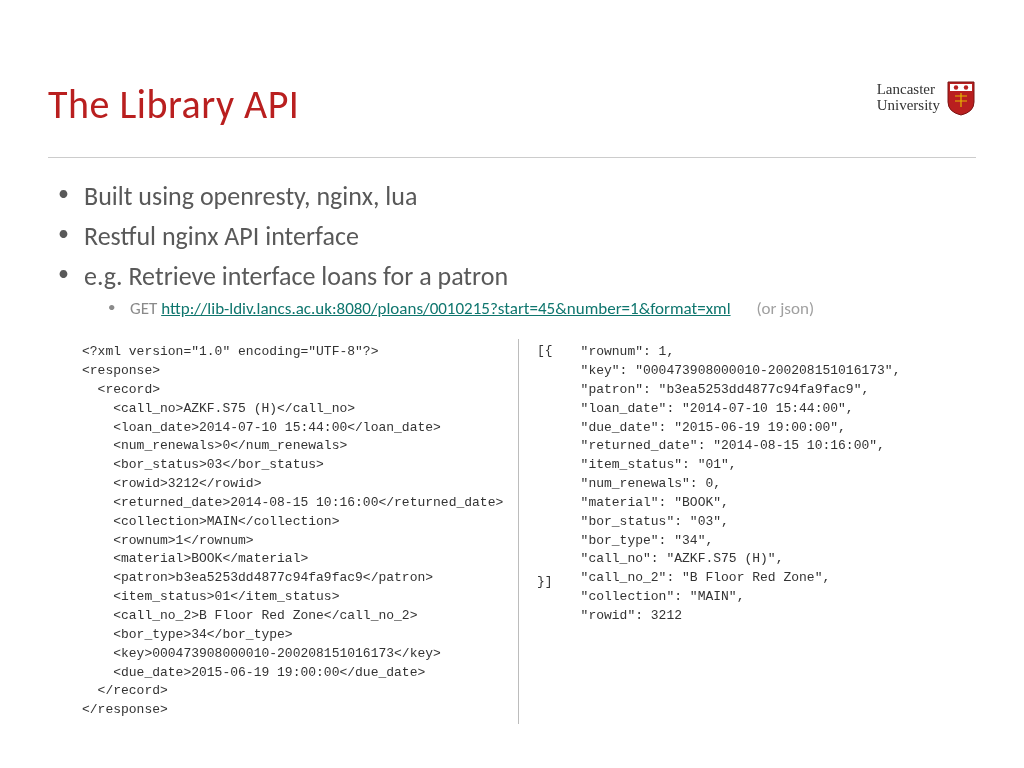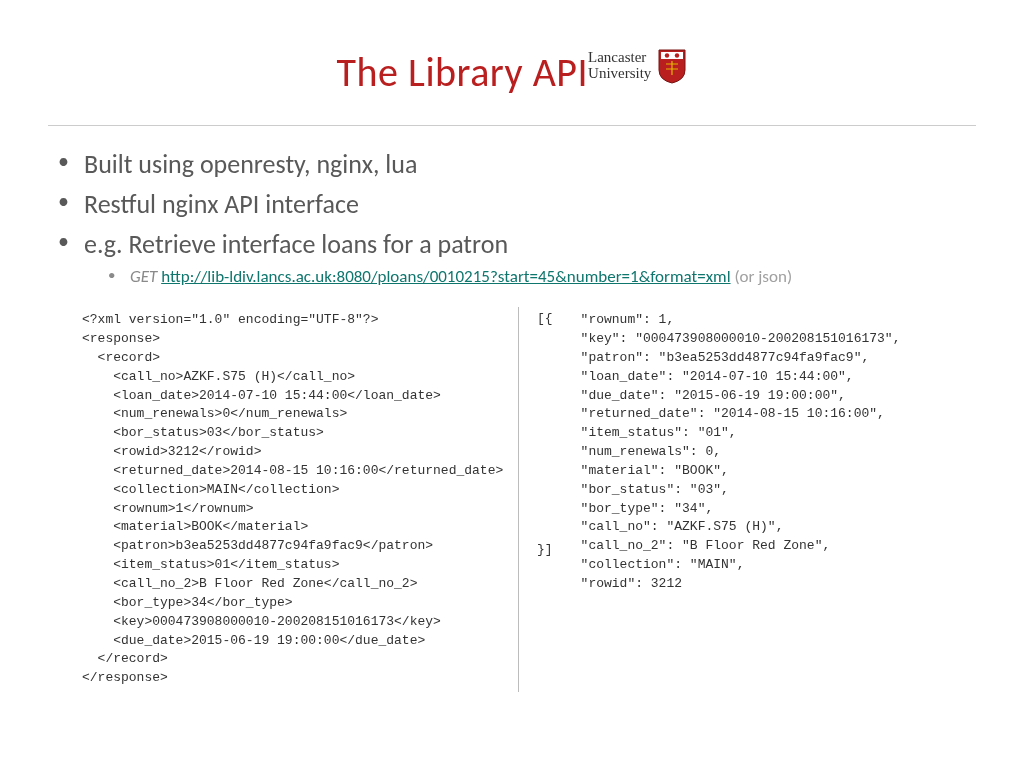--- a/index.html
+++ b/index.html
@@ -1,35 +1,35 @@
 <!DOCTYPE html>
 <html><head>
 <meta charset="utf-8">
 <style>
   * { box-sizing: border-box; margin: 0; padding: 0; }
   html, body { width: 1024px; height: 768px; font-family: Calibri, "Segoe UI", Arial, sans-serif; background: #fff; color: #333; }
   .slide { position: relative; width: 1024px; height: 768px; padding: 48px 48px 20px 48px; }
-  .header { display: flex; justify-content: center; align-items: flex-start; }
+  .header { display: flex; justify-content: space-between; align-items: flex-start; margin-top: 32px; }
   .title { font-size: 40px; font-weight: 400; color: #b91f1f; letter-spacing: 0.5px; }
   .logo { text-align: right; }
   .logo-row { display: flex; align-items: center; gap: 6px; }
   .logo-text { font-family: Georgia, "Times New Roman", serif; font-size: 15px; line-height: 1.05; color: #333; text-align: left; }
   .logo-text .l1 { display: block; }
   .logo-text .l2 { display: block; }
   .shield { width: 30px; height: 36px; }
   .divider { border: none; border-top: 1px solid #ccc; margin: 28px 0 22px 0; }
   .bullets { list-style: none; padding-left: 6px; }
   .bullets > li { position: relative; padding-left: 30px; font-size: 26px; color: #595959; margin-bottom: 6px; line-height: 1.3; }
   .bullets > li::before { content: "•"; position: absolute; left: 4px; top: 0; color: #595959; font-size: 22px; }
   .sub { list-style: none; padding-left: 22px; margin-top: 4px; }
   .sub > li { position: relative; padding-left: 24px; font-size: 17px; color: #8a8a8a; line-height: 1.4; }
   .sub > li::before { content: "•"; position: absolute; left: 2px; top: 0; color: #8a8a8a; font-size: 15px; }
-  .get { color: #8a8a8a; font-style: italic; }
+  .get { color: #8a8a8a; }
   .url { color: #0f766e; text-decoration: underline; }
-  .orjson { color: #a0a0a0; }
+  .orjson { color: #a0a0a0; padding-left: 22px; }
   .payloads { display: flex; margin-top: 18px; gap: 0; }
   .col-left { width: 470px; padding: 4px 6px 4px 34px; }
   .col-right { flex: 1; padding: 4px 6px 4px 18px; border-left: 1px solid #bcbcbc; }
   .mono { font-family: Consolas, "Courier New", monospace; font-size: 13px; line-height: 1.45; color: #333; white-space: pre; }
   .json-wrap { display: flex; align-items: flex-start; gap: 28px; }
   .json-bracket { font-family: Consolas, "Courier New", monospace; font-size: 13px; color: #333; }
 </style>
 </head>
 <body>
 

